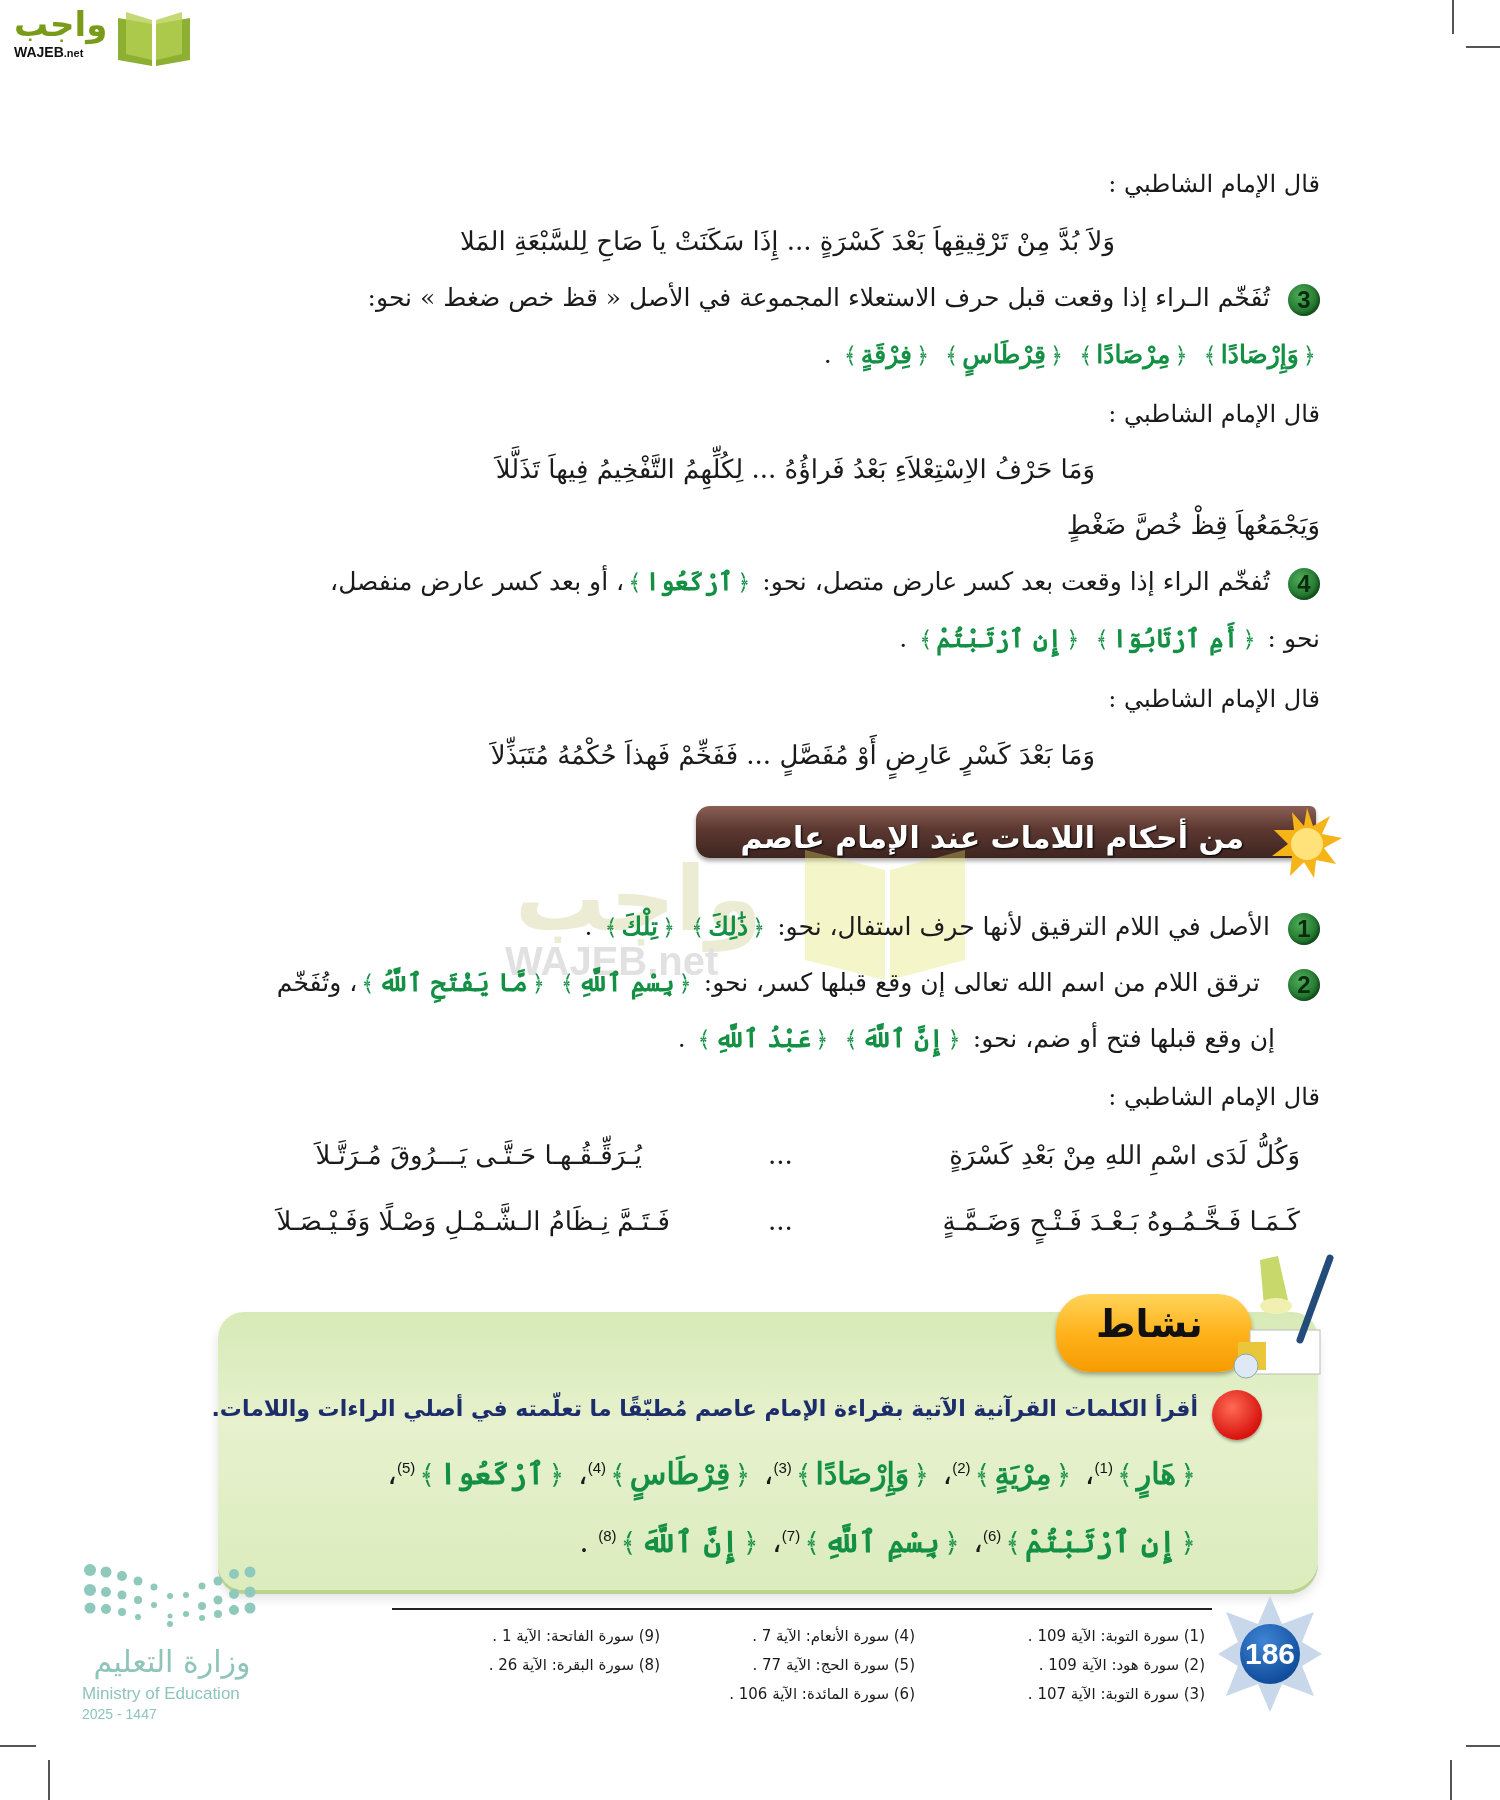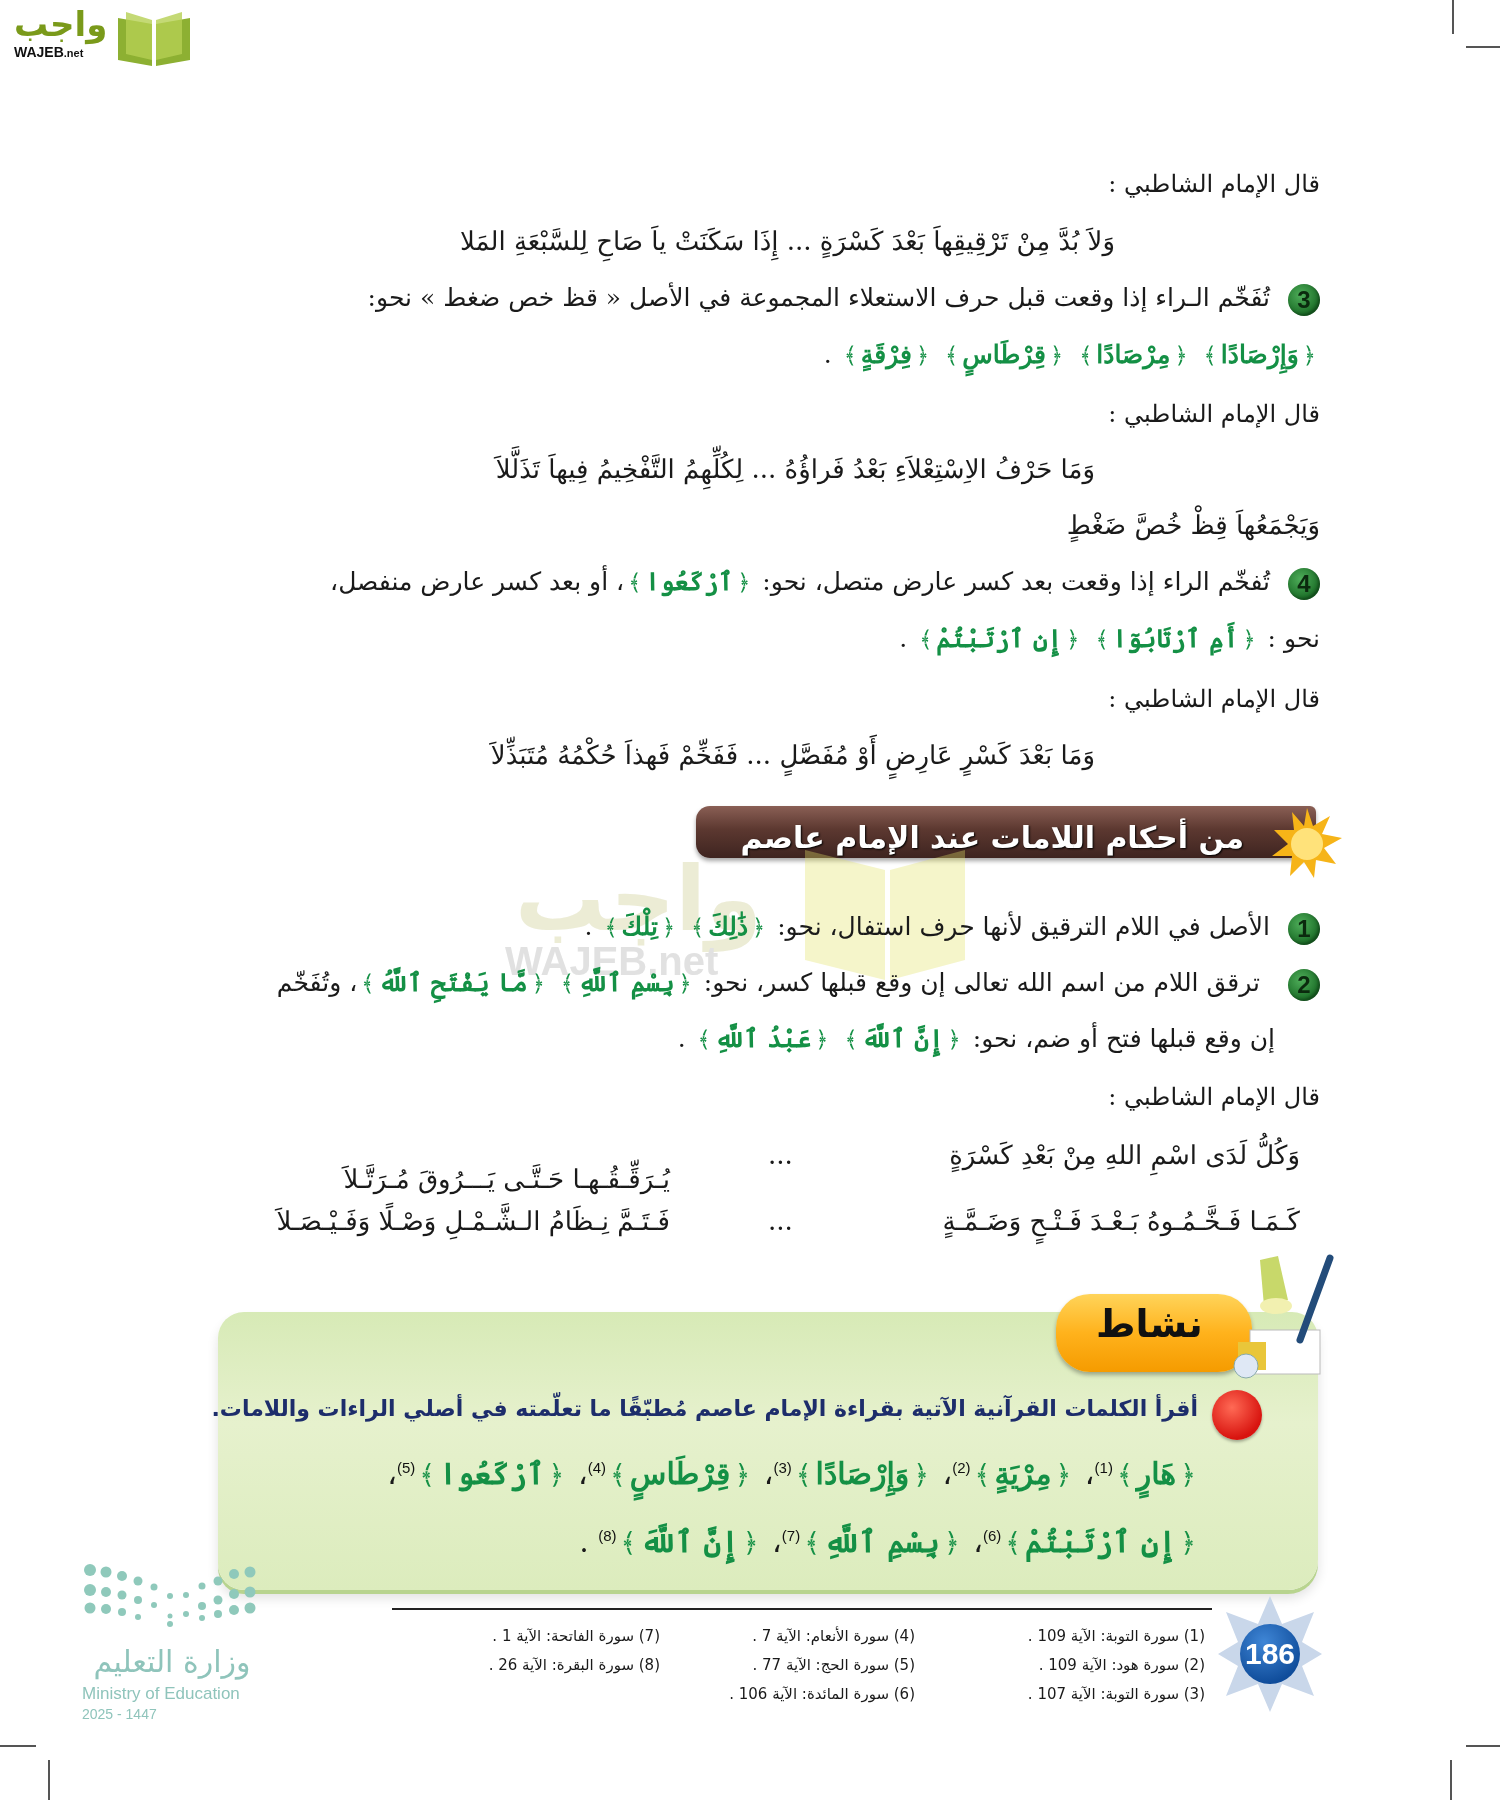--- a/index.html
+++ b/index.html
@@ -184,21 +184,21 @@
 <div class="abs txt rtl" style="right:225px;top:1024px;">
   <span>إن وقع قبلها فتح أو ضم، نحو:</span>
   <span class="quran"><span class="orn">﴿</span><span>إِنَّ ٱللَّهَ</span><span class="orn">﴾</span></span>
   <span class="quran"><span class="orn">﴿</span><span>عَبْدُ ٱللَّهِ</span><span class="orn">﴾</span></span> .
 </div>
 
 <div class="abs txt rtl intro" style="right:180px;top:1083px;">قال الإمام الشاطبي :</div>
 
 <div class="abs verse rtl" style="right:200px;top:1140px;">وَكُلُّ لَدَى اسْمِ اللهِ مِنْ بَعْدِ كَسْرَةٍ</div>
 <div class="abs verse" style="left:768px;top:1140px;">...</div>
-<div class="abs verse rtl" style="right:830px;top:1140px;margin-top:24px;">يُـرَقِّـقُـهـا حَـتَّـى يَـــرُوقَ مُـرَتَّـلاَ</div>
+<div class="abs verse rtl" style="right:858px;top:1140px;">يُـرَقِّـقُـهـا حَـتَّـى يَـــرُوقَ مُـرَتَّـلاَ</div>
 
 <div class="abs verse rtl" style="right:200px;top:1206px;">كَـمَـا فَـخَّـمُـوهُ بَـعْـدَ فَـتْـحٍ وَضَـمَّـةٍ</div>
 <div class="abs verse" style="left:768px;top:1206px;">...</div>
 <div class="abs verse rtl" style="right:830px;top:1206px;">فَـتَـمَّ نِـظَامُ الـشَّـمْـلِ وَصْـلًا وَفَـيْـصَـلاَ</div>
 
 <div class="abs activity"></div>
 <div class="abs act-pill">
   <span class="act-pill-label">نشاط</span>
 </div>
 <svg class="abs lamp" viewBox="0 0 110 130">
@@ -231,21 +231,21 @@
   <div>(1) سورة التوبة: الآية 109 .</div>
   <div>(2) سورة هود: الآية 109 .</div>
   <div>(3) سورة التوبة: الآية 107 .</div>
 </div>
 <div class="abs fn" style="right:585px;top:1622px;line-height:29px;">
   <div>(4) سورة الأنعام: الآية 7 .</div>
   <div>(5) سورة الحج: الآية 77 .</div>
   <div>(6) سورة المائدة: الآية 106 .</div>
 </div>
 <div class="abs fn" style="right:840px;top:1622px;line-height:29px;">
-  <div>(7) سورة الفاتحة: الآية 1 .</div>
+  <div>(9) سورة الفاتحة: الآية 1 .</div>
   <div>(8) سورة البقرة: الآية 26 .</div>
 </div>
 
 <div class="abs page-badge">
   <svg style="position:absolute;left:0;top:0;" width="104" height="116" viewBox="0 0 104 116">
     <polygon points="52,0 64,28 96,16 84,46 104,58 84,70 96,100 64,88 52,116 40,88 8,100 20,70 0,58 20,46 8,16 40,28" fill="#c9d7ea"></polygon>
   </svg>
   <div class="page-num">186</div>
 </div>
 

